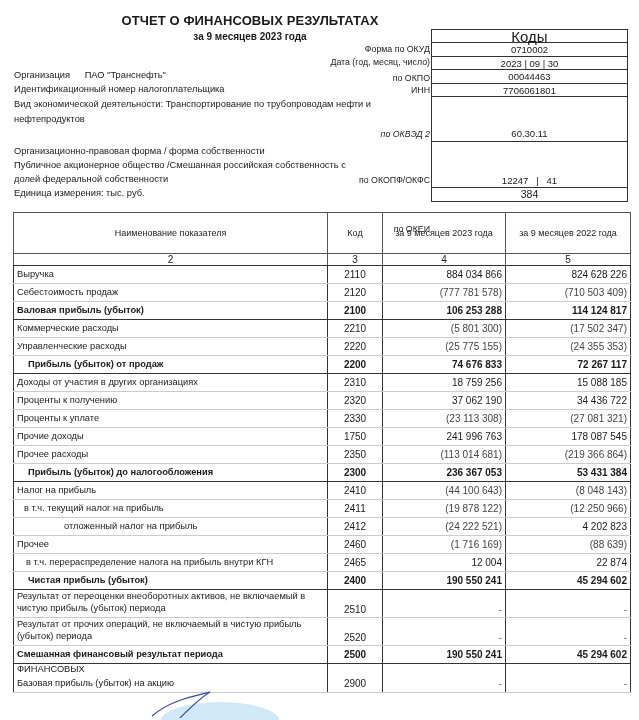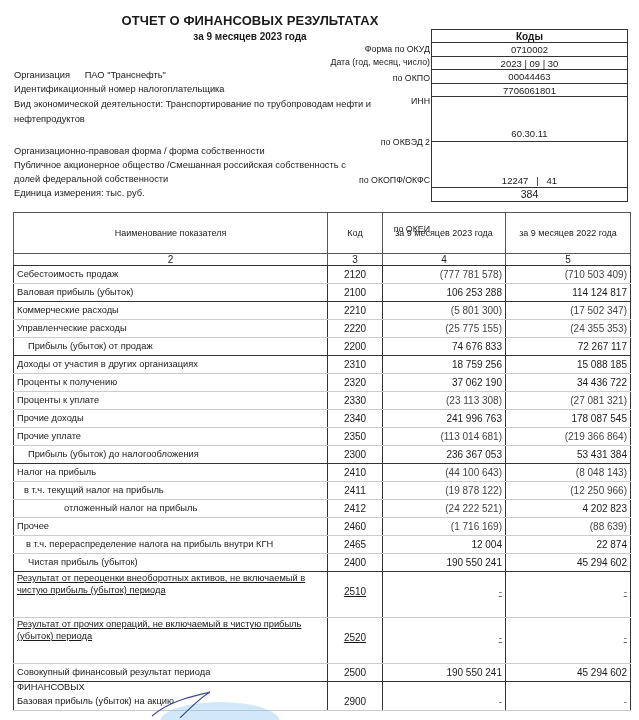--- a/index.html
+++ b/index.html
@@ -7,54 +7,54 @@
          font-family: "Liberation Sans", "DejaVu Sans", sans-serif; color:#1a1a1a; }
   .abs { position:absolute; }
   .title { left:0; width:500px; text-align:center; top:13px; font-size:13px; font-weight:bold; letter-spacing:0.1px; }
   .subtitle { left:0; width:500px; text-align:center; top:31px; font-size:10px; font-weight:bold; }
   .lbl { font-size:9.3px; line-height:12px; white-space:nowrap; }
   .rlbl { right:209px; text-align:right; font-size:8.8px; line-height:12px; white-space:nowrap; }
   
   .codes { left:431px; top:29px; width:197px; border:1.3px solid #333; box-sizing:border-box; }
   .codes .c { border-bottom:1px solid #333; height:13.4px; line-height:13.4px; text-align:center; font-size:9.5px; box-sizing:border-box; }
   .codes .c:last-child { border-bottom:none; }
-  .codes .hdr { font-weight:bold; font-size:10px; }
+  .codes .hdr { font-weight:normal; font-size:15px; }
   
   table.fin { position:absolute; left:13px; top:212px; width:617px; border-collapse:collapse; table-layout:fixed; font-size:9.3px; }
   table.fin td, table.fin th { border:1px solid #555; padding:0 3px; overflow:hidden; white-space:nowrap; }
   table.fin th { font-weight:normal; font-size:9px; height:40px; }
   table.fin tr.colnum td { text-align:center; height:11px; line-height:11px; font-size:10px; border-bottom:1.3px solid #333; }
   table.fin td.name { text-align:left; }
   table.fin td.code { text-align:center; font-size:10px; }
   table.fin td.num { text-align:right; font-size:10px; }
   table.fin tr.r td { height:17px; line-height:17px; border-top:1px solid #ccc; border-bottom:1px solid #ccc; border-left:1px solid #333; border-right:1px solid #333; }
-  table.fin tr.bold td { font-weight:normal; border-top:1.3px solid #333; border-bottom:1.3px solid #333; }
-  table.fin tr.tall td { height:26px; line-height:12px; vertical-align:bottom; padding-bottom:19px;text-decoration:underline; }
+  table.fin tr.bold td { font-weight:bold; border-top:1.3px solid #333; border-bottom:1.3px solid #333; }
+  table.fin tr.tall td { height:26px; line-height:12px; vertical-align:bottom; padding-bottom:1px; }
   table.fin tr.tall td.name { white-space:normal; vertical-align:top; }
   table.fin tr.ref td { height:11px; line-height:11px; }
   .paren { color:#444; }
   .dash { color:#666; }
   .ind1 { padding-left:14px !important; }
   .ind2 { padding-left:10px !important; }
   .ind3 { padding-left:50px !important; }
   .ind-sm { padding-left:12px !important; }
   .stamp { left:160px; top:702px; width:120px; height:40px; border-radius:50%; background:rgba(120,190,235,0.35); }
   .sign { left:150px; top:688px; width:70px; height:30px; }
 </style>
 </head>
 <body>
 
 <div class="abs title">ОТЧЕТ О ФИНАНСОВЫХ РЕЗУЛЬТАТАХ</div>
 <div class="abs subtitle">за 9 месяцев  2023 года</div>
 
 <div class="abs rlbl" style="top:43px;">Форма по ОКУД</div>
 <div class="abs rlbl" style="top:56px;">Дата (год, месяц, число)</div>
 <div class="abs rlbl" style="top:72px;">по ОКПО</div>
-<div class="abs rlbl" style="top:95px;padding-left:16px;">ИНН</div>
-<div class="abs rlbl" style="top:136px;">по ОКВЭД 2</div>
+<div class="abs rlbl" style="top:84px;padding-left:16px;">ИНН</div>
+<div class="abs rlbl" style="top:128px;font-style:italic;">по ОКВЭД 2</div>
 <div class="abs rlbl" style="top:174px;">по ОКОПФ/ОКФС</div>
 <div class="abs rlbl" style="top:187px;margin-top:36px;">по ОКЕИ</div>
 
 <div class="abs codes">
   <div class="c hdr">Коды</div>
   <div class="c">0710002</div>
   <div class="c">2023 | 09 | 30</div>
   <div class="c">00044463</div>
   <div class="c">7706061801</div>
   <div class="c" style="height:45px; line-height:14px; padding-top:30px;">60.30.11</div>
@@ -89,20 +89,26 @@
     <th>за 9 месяцев 2022 года</th>
   </tr>
   <tr class="colnum">
     <td>2</td>
     <td>3</td>
     <td>4</td>
     <td>5</td>
   </tr>
 
   <tr class="r">
+    <td class="name">Выручка</td>
+    <td class="code">2110</td>
+    <td class="num">884 034 866</td>
+    <td class="num">824 628 226</td>
+  </tr>
+  <tr class="r">
     <td class="name">Себестоимость продаж</td>
     <td class="code">2120</td>
     <td class="num paren">(777 781 578)</td>
     <td class="num paren">(710 503 409)</td>
   </tr>
   <tr class="r bold">
     <td class="name">Валовая прибыль (убыток)</td>
     <td class="code">2100</td>
     <td class="num">106 253 288</td>
     <td class="num">114 124 817</td>
@@ -138,26 +144,26 @@
     <td class="num">34 436 722</td>
   </tr>
   <tr class="r">
     <td class="name">Проценты к уплате</td>
     <td class="code">2330</td>
     <td class="num paren">(23 113 308)</td>
     <td class="num paren">(27 081 321)</td>
   </tr>
   <tr class="r">
     <td class="name">Прочие доходы</td>
-    <td class="code">2340</td>
+    <td class="code">1750</td>
     <td class="num">241 996 763</td>
     <td class="num">178 087 545</td>
   </tr>
   <tr class="r">
-    <td class="name">Прочие уплате</td>
+    <td class="name">Прочее расходы</td>
     <td class="code">2350</td>
     <td class="num paren">(113 014 681)</td>
     <td class="num paren">(219 366 864)</td>
   </tr>
   <tr class="r bold">
     <td class="name ind1">Прибыль (убыток) до налогообложения</td>
     <td class="code">2300</td>
     <td class="num">236 367 053</td>
     <td class="num">53 431 384</td>
   </tr>
@@ -203,21 +209,21 @@
     <td class="num dash">-</td>
     <td class="num dash">-</td>
   </tr>
   <tr class="r tall">
     <td class="name">Результат от прочих операций, не включаемый в чистую прибыль (убыток) периода</td>
     <td class="code">2520</td>
     <td class="num dash">-</td>
     <td class="num dash">-</td>
   </tr>
   <tr class="r bold">
-    <td class="name">Совокупный финансовый результат периода</td>
+    <td class="name">Смешанная финансовый результат периода</td>
     <td class="code">2500</td>
     <td class="num">190 550 241</td>
     <td class="num">45 294 602</td>
   </tr>
   <tr class="r ref">
     <td class="name" style="border-bottom:none;">ФИНАНСОВЫХ</td>
     <td class="code" style="border-bottom:none;"></td>
     <td class="num" style="border-bottom:none;"></td>
     <td class="num" style="border-bottom:none;"></td>
   </tr>

